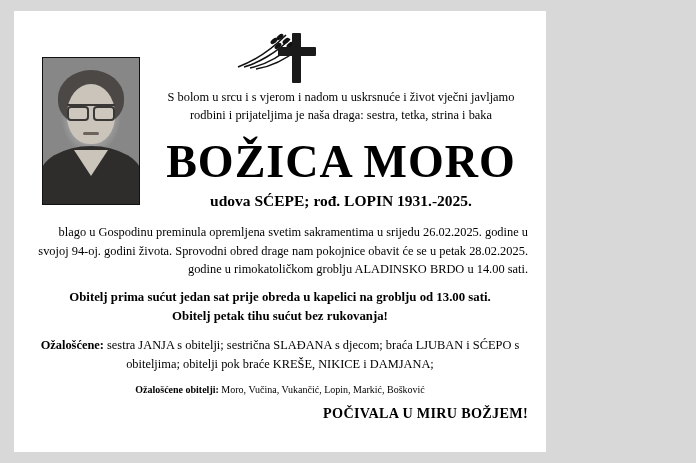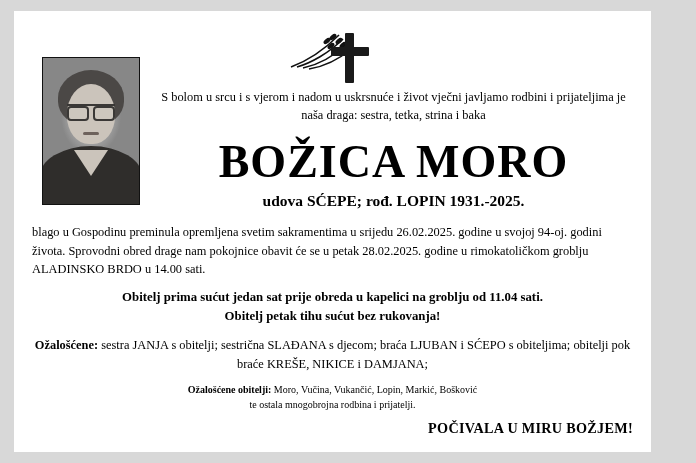--- a/index.html
+++ b/index.html
@@ -10,21 +10,21 @@
     width: 696px;
     height: 463px;
     background: #d8d8d8;
     font-family: "Liberation Serif", serif;
     overflow: hidden;
   }
   .obituary {
     position: absolute;
     left: 14px;
     top: 11px;
-    width: 637px;
+    width: 532px;
     height: 441px;
     background: #ffffff;
     box-sizing: border-box;
     padding: 6px 18px 6px 34px;
   }
   .portrait {
     position: absolute;
     left: 28px;
     top: 46px;
     width: 96px;
@@ -151,21 +151,21 @@
     position: absolute;
     left: 18px;
     right: 18px;
     top: 212px;
     text-align: center;
     color: #000;
   }
   .body-text {
     font-size: 12.4px;
     line-height: 1.5;
-    text-align: left;
+    text-align: right;
   }
   .bold-block {
     font-size: 12.8px;
     font-weight: bold;
     line-height: 1.5;
     margin-top: 9px;
   }
   .mourners {
     font-size: 12.4px;
     line-height: 1.5;
@@ -226,33 +226,32 @@
   <div class="content">
     <div class="intro">S bolom u srcu i s vjerom i nadom u uskrsnuće i život vječni javljamo rodbini i prijateljima  je naša draga:  sestra, tetka, strina i baka</div>
     <div class="name">BOŽICA  MORO</div>
     <div class="subname">udova SĆEPE; rođ. LOPIN  1931.-2025.</div>
   </div>
 
   <div class="wide">
     <div class="body-text">blago u Gospodinu preminula opremljena svetim sakramentima u srijedu 26.02.2025. godine  u svojoj 94-oj. godini života. Sprovodni obred drage nam pokojnice obavit će se u petak 28.02.2025. godine u rimokatoličkom groblju ALADINSKO BRDO  u 14.00 sati.</div>
 
     <div class="bold-block">
-      <div>Obitelj prima sućut jedan sat prije obreda u kapelici na groblju od 11.04 sati.</div>
+      <div>Obitelj prima sućut jedan sat prije obreda u kapelici na groblju od 13.00 sati.</div>
       <div>Obitelj petak tihu sućut bez rukovanja!</div>
     </div>
 
     <div class="mourners">
       <div>
         <span class="label-strong">Ožalošćene:</span><span> sestra JANJA s obitelji; sestrična SLAĐANA s djecom; braća LJUBAN i SĆEPO s obiteljima; obitelji pok braće KREŠE, NIKICE i DAMJANA;</span>
       </div>
     </div>
 
     <div class="families">
       <div>
         <span class="label-strong">Ožalošćene obitelji:</span><span> Moro, Vučina, Vukančić, Lopin, Markić, Bošković</span>
       </div>
-      <div>te ostala mnogobrojna rodbina i prijatelji.</div>
     </div>
 
     <div class="closing">POČIVALA U MIRU BOŽJEM!</div>
   </div>
 
 </div>
 
 </body></html>

